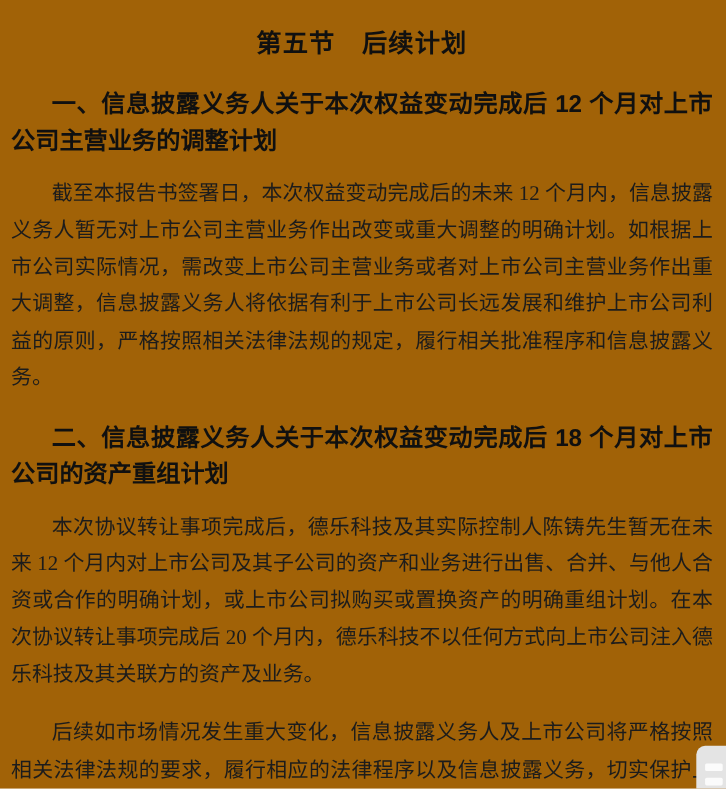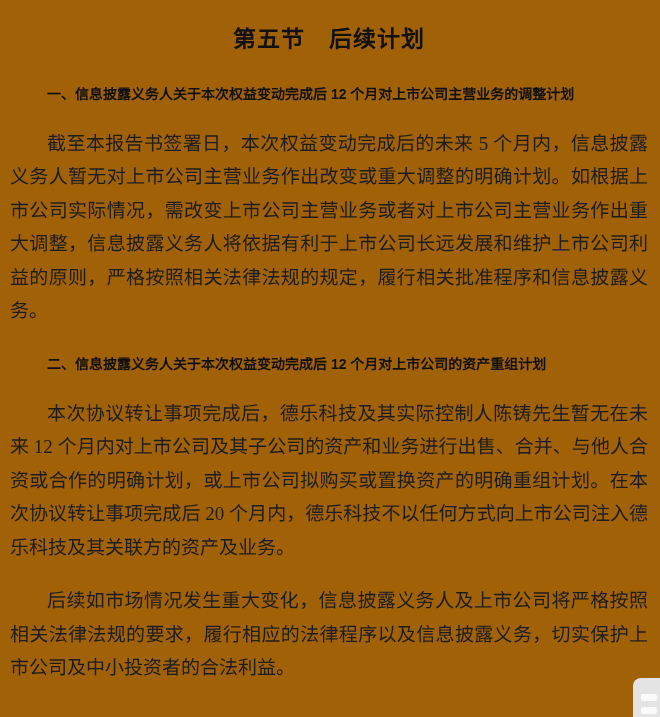--- a/index.html
+++ b/index.html
@@ -25,21 +25,21 @@
     font-weight: bold;
     font-size: 23px;
     line-height: 1.2;
     letter-spacing: 1px;
     color: #101010;
     margin: 0 0 24px 0;
   }
   .sec-heading {
     font-family: "Liberation Sans", "DejaVu Sans", sans-serif;
     font-weight: bold;
-    font-size: 14px;
+    font-size: 22px;
     line-height: 33px;
     text-indent: 37px;
     text-align: justify;
     color: #101010;
     margin: 0 0 16px 0;
   }
   .para {
     font-size: 19px;
     line-height: 33.5px;
     text-indent: 37px;
@@ -78,23 +78,23 @@
 </head>
 <body>
 
 <div class="page">
   <div class="content">
 
     <h1 class="doc-title">第五节　后续计划</h1>
 
     <h2 class="sec-heading">一、信息披露义务人关于本次权益变动完成后 12 个月对上市公司主营业务的调整计划</h2>
 
-    <p class="para">截至本报告书签署日，本次权益变动完成后的未来 5 个月内，信息披露义务人暂无对上市公司主营业务作出改变或重大调整的明确计划。如根据上市公司实际情况，需改变上市公司主营业务或者对上市公司主营业务作出重大调整，信息披露义务人将依据有利于上市公司长远发展和维护上市公司利益的原则，严格按照相关法律法规的规定，履行相关批准程序和信息披露义务。</p>
+    <p class="para">截至本报告书签署日，本次权益变动完成后的未来 12 个月内，信息披露义务人暂无对上市公司主营业务作出改变或重大调整的明确计划。如根据上市公司实际情况，需改变上市公司主营业务或者对上市公司主营业务作出重大调整，信息披露义务人将依据有利于上市公司长远发展和维护上市公司利益的原则，严格按照相关法律法规的规定，履行相关批准程序和信息披露义务。</p>
 
-    <h2 class="sec-heading">二、信息披露义务人关于本次权益变动完成后 12 个月对上市公司的资产重组计划</h2>
+    <h2 class="sec-heading">二、信息披露义务人关于本次权益变动完成后 18 个月对上市公司的资产重组计划</h2>
 
     <p class="para">本次协议转让事项完成后，德乐科技及其实际控制人陈铸先生暂无在未来 12 个月内对上市公司及其子公司的资产和业务进行出售、合并、与他人合资或合作的明确计划，或上市公司拟购买或置换资产的明确重组计划。在本次协议转让事项完成后 20 个月内，德乐科技不以任何方式向上市公司注入德乐科技及其关联方的资产及业务。</p>
 
     <p class="para">后续如市场情况发生重大变化，信息披露义务人及上市公司将严格按照相关法律法规的要求，履行相应的法律程序以及信息披露义务，切实保护上市公司及中小投资者的合法利益。</p>
 
   </div>
 
   <button class="fab" aria-label="quick menu">
     <span class="fab-icon">
       <span class="fab-bar b1"></span>

